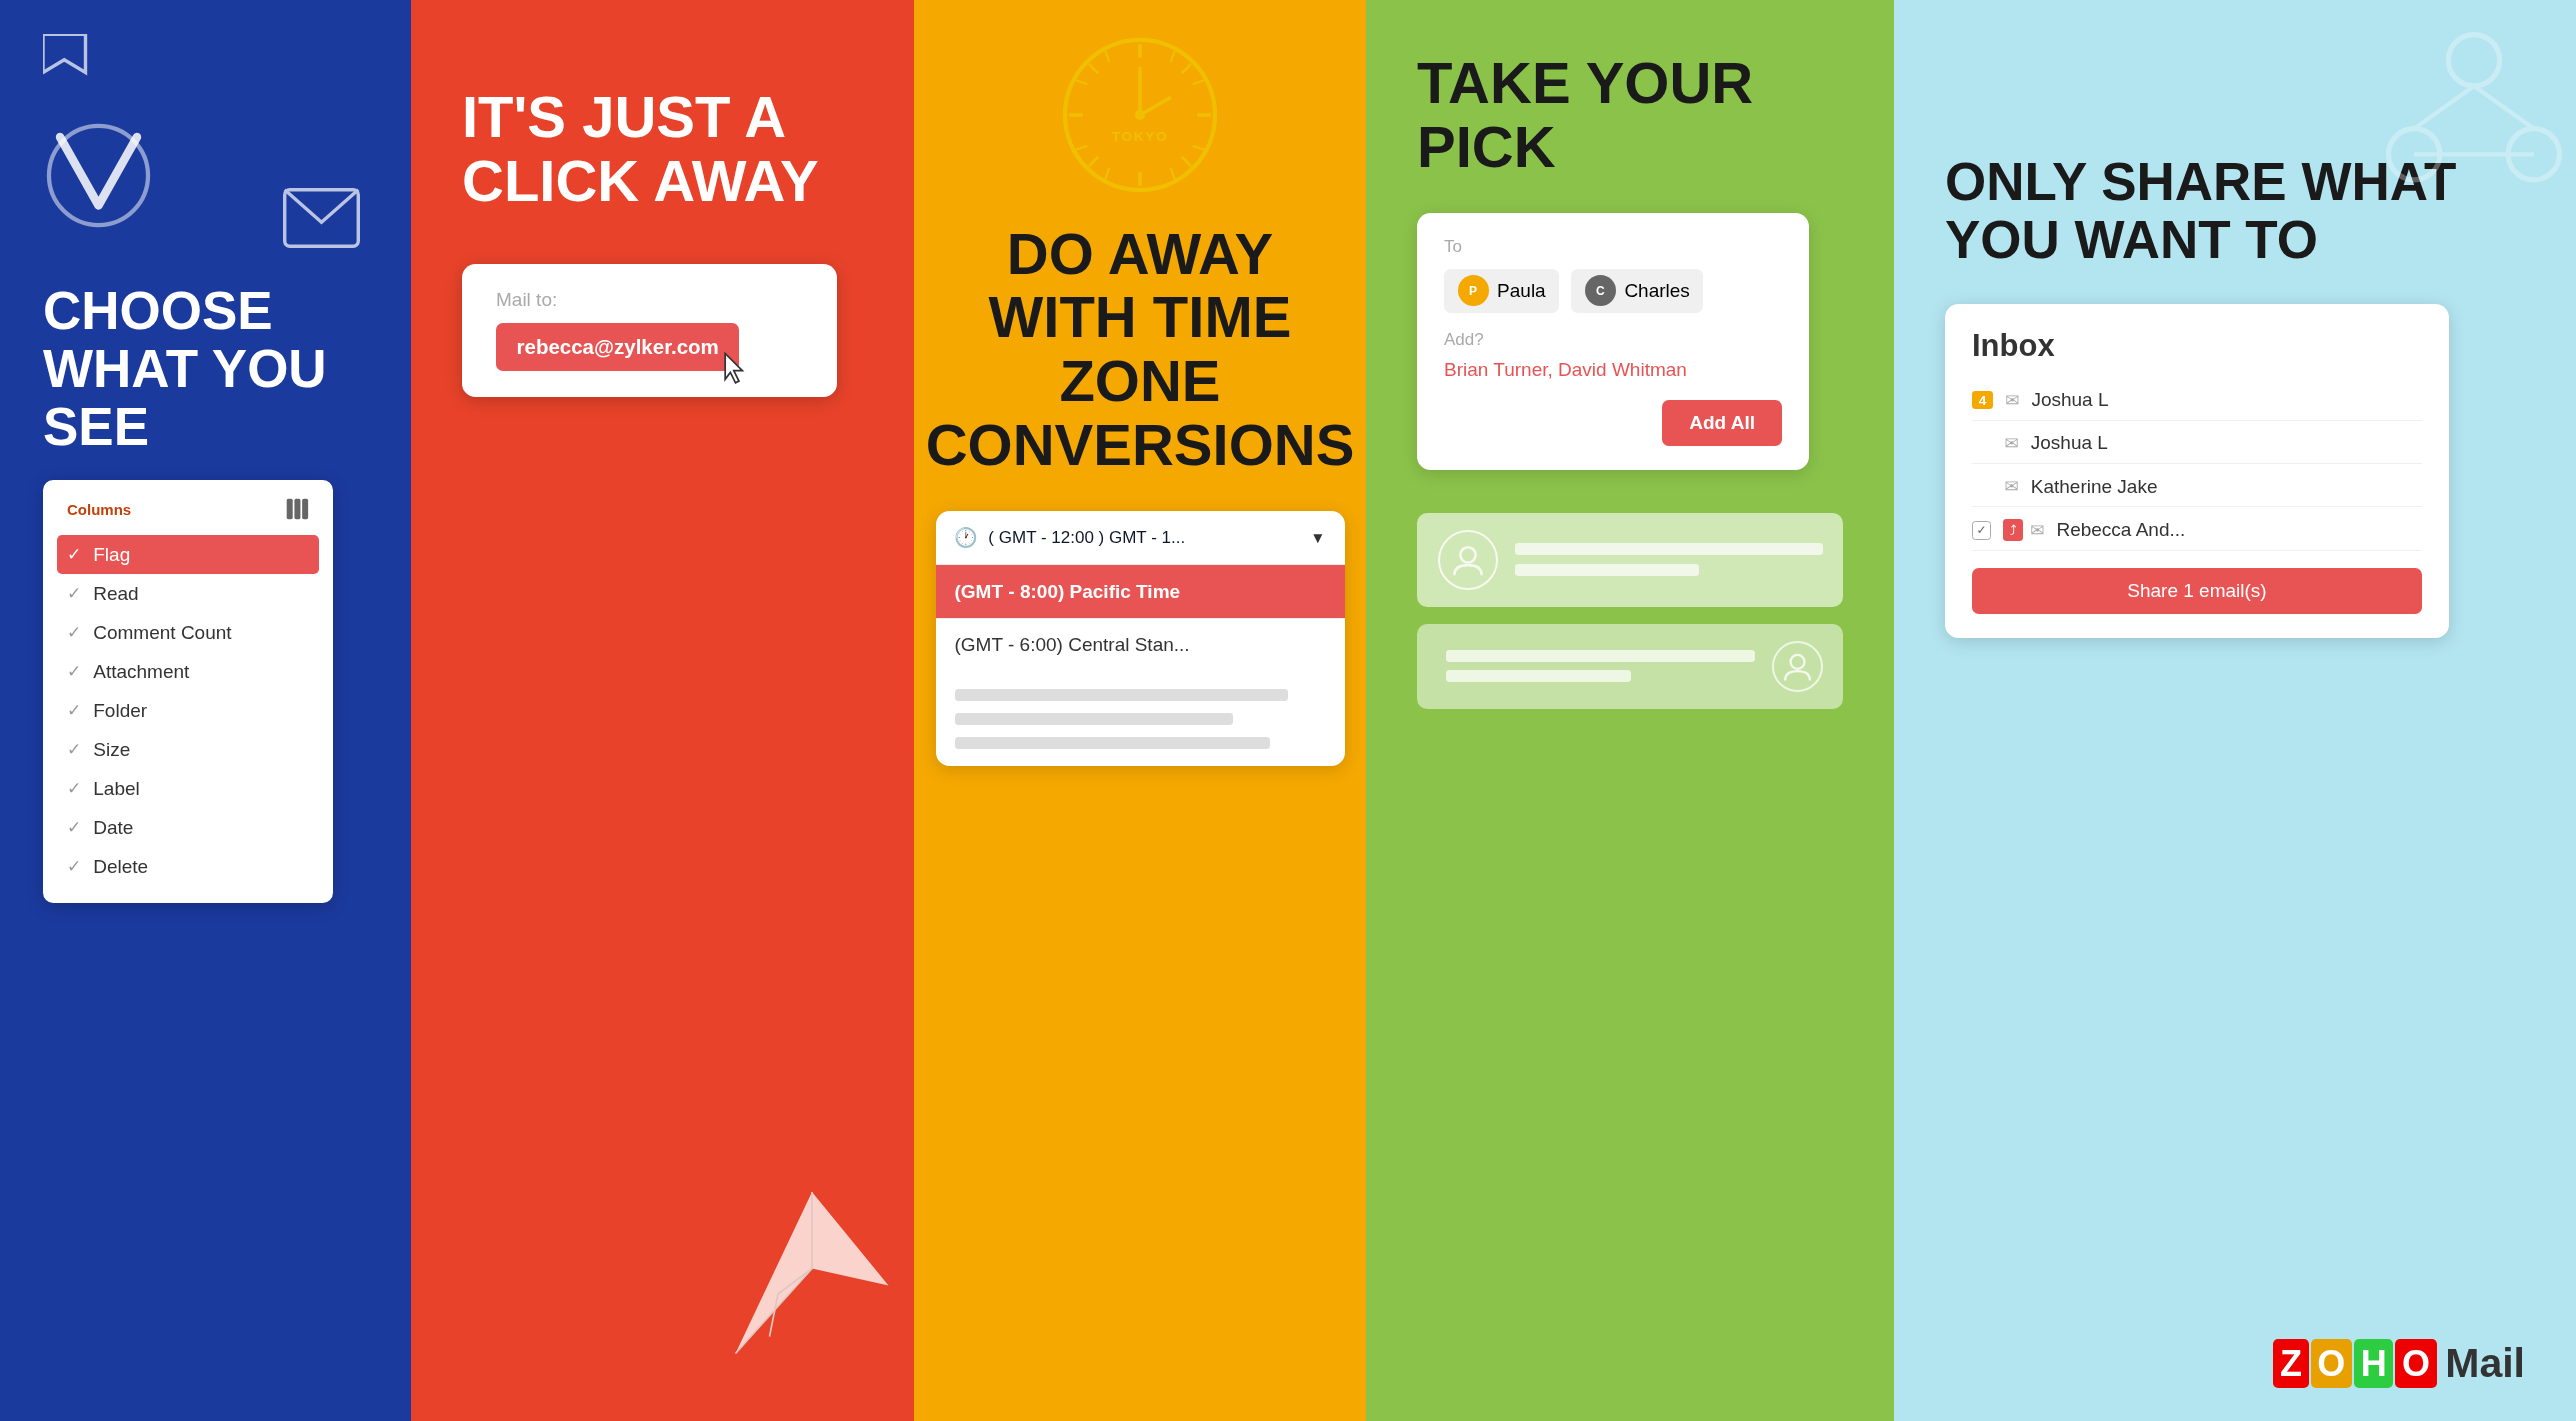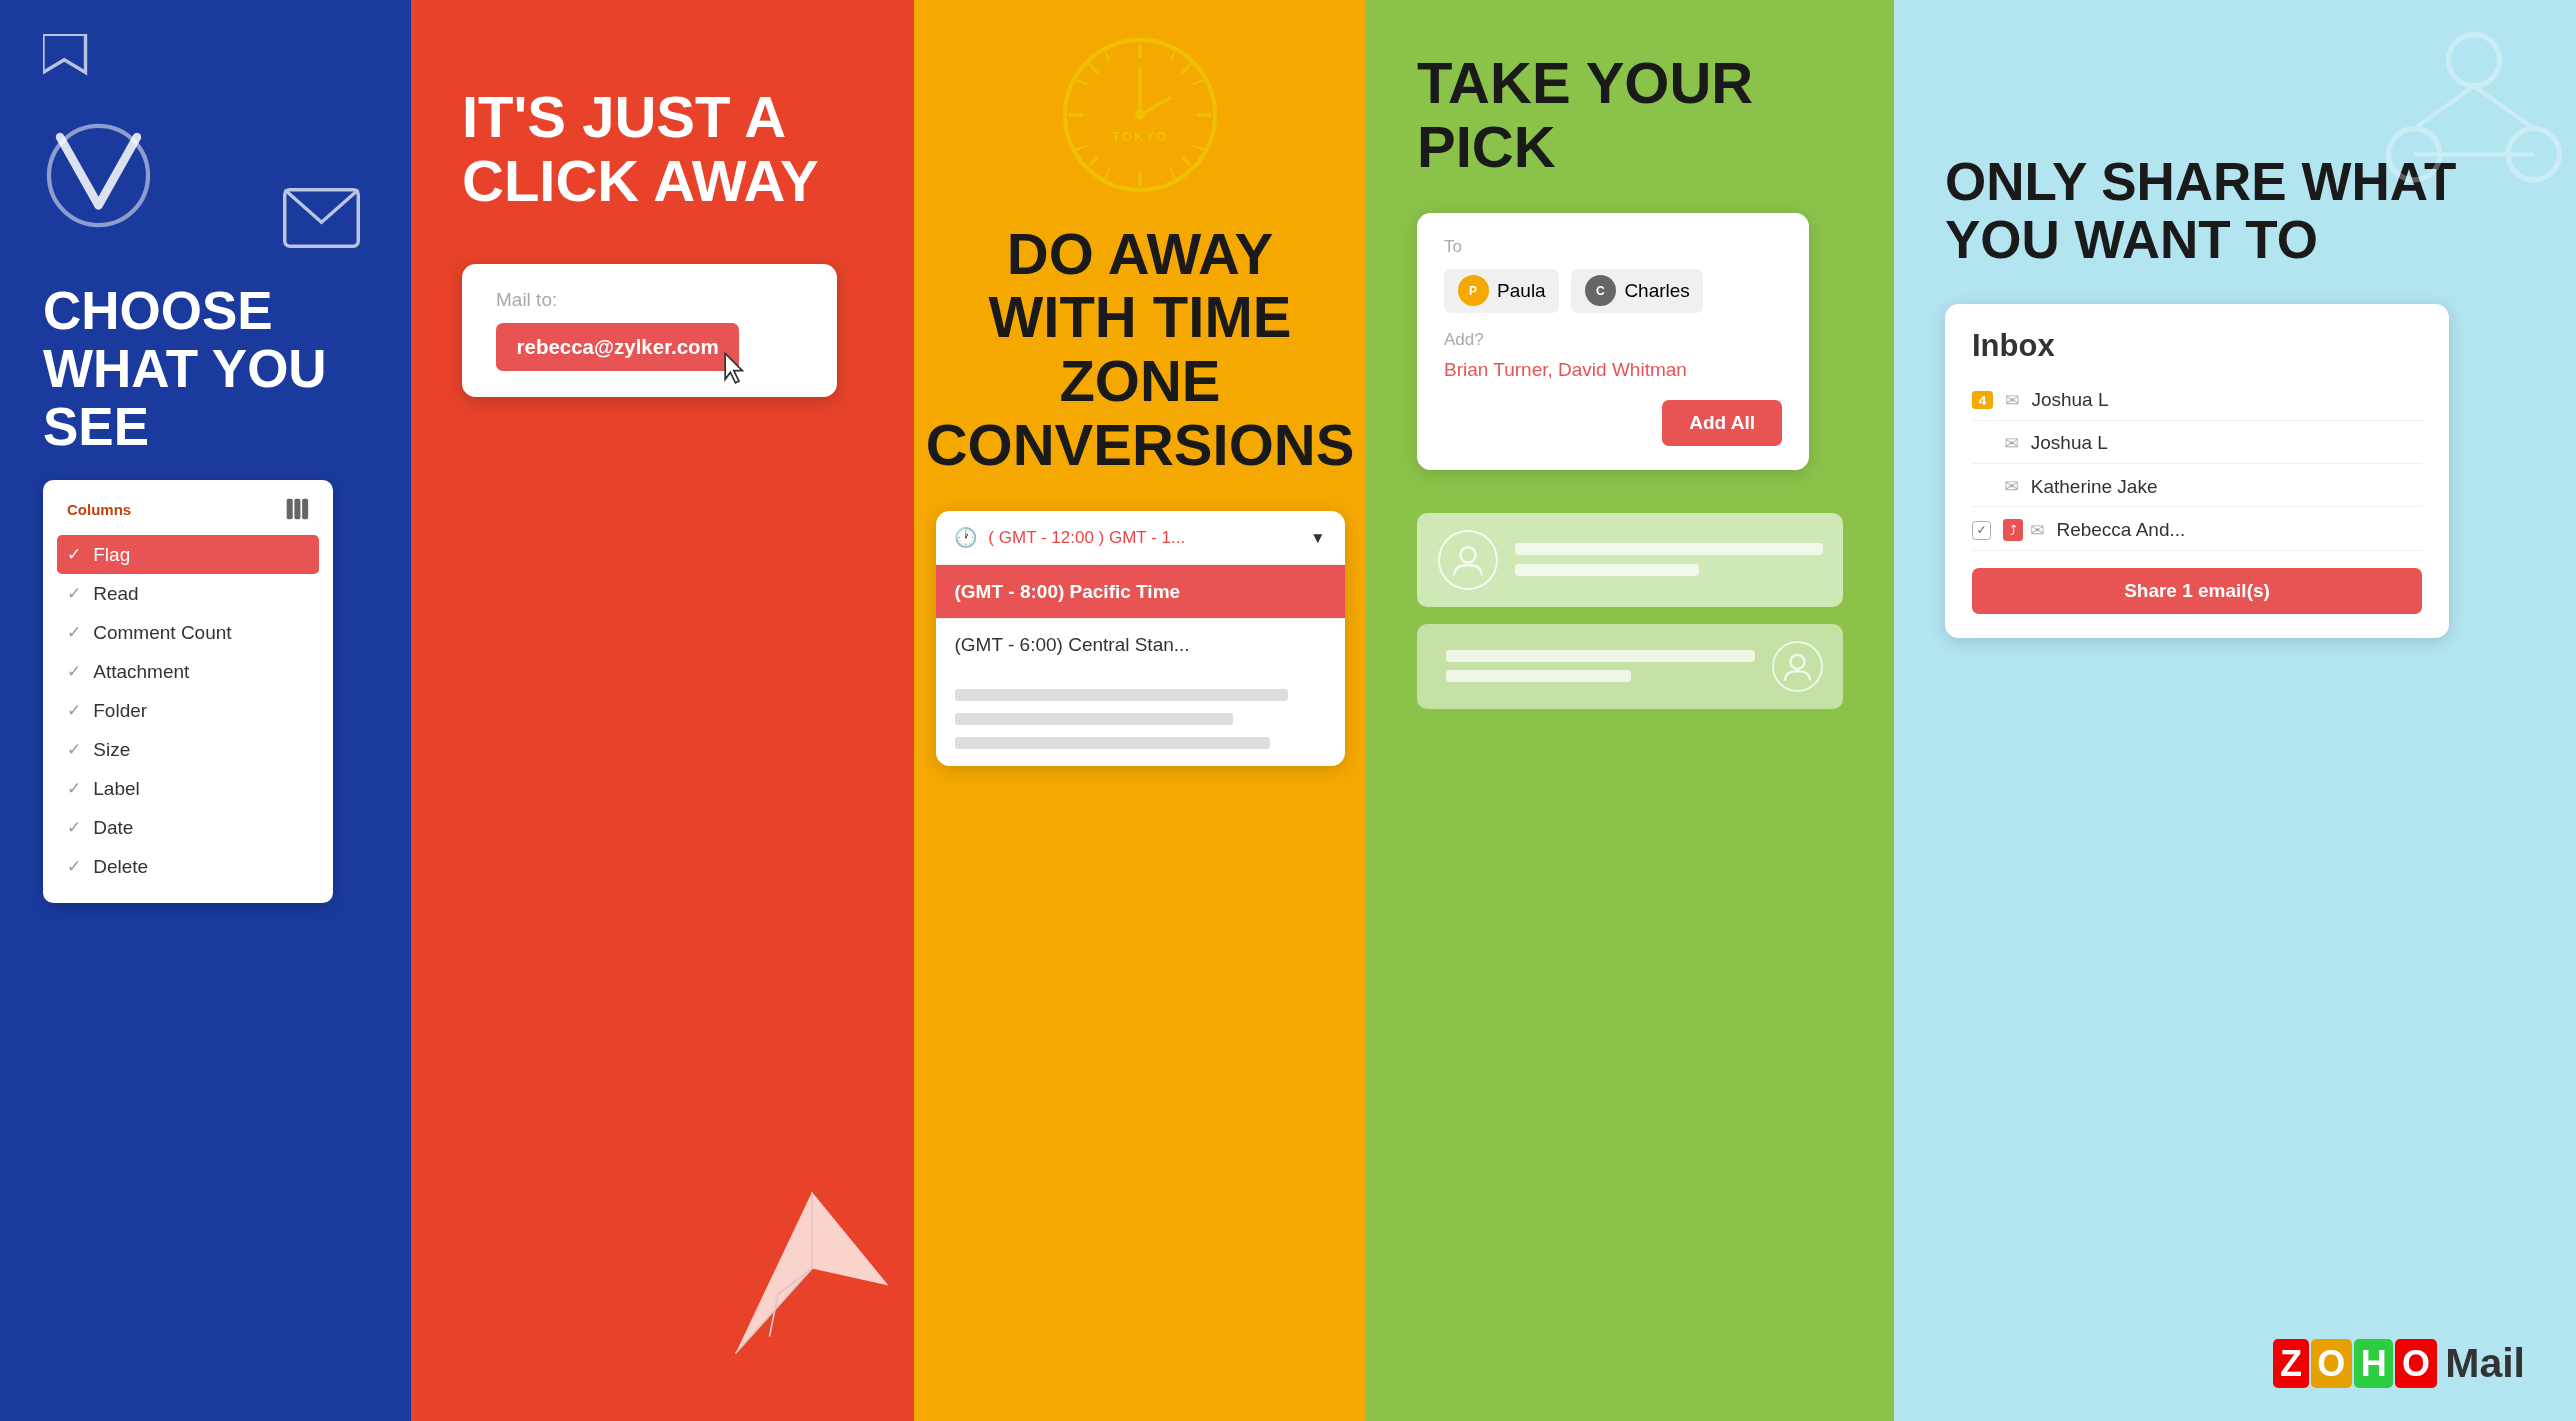--- a/index.html
+++ b/index.html
@@ -147,21 +147,21 @@
       color: #333;
     }
     .panel-3-dropdown-icon {
       color: #e85454;
       margin-right: 10.2px;
       font-size: 19px;
     }
     .panel-3-dropdown-text {
       flex: 1;
       font-size: 17px;
-      color: #ef4444;
+      color: #0f172a;
     }
     .panel-3-dropdown-arrow {
       color: #333;
       font-size: 15.3px;
     }
     .panel-3-option-selected {
       background: #e85454;
       color: white;
       padding: 15.3px 19px;
       font-size: 19px;
@@ -387,21 +387,21 @@
       font-size: 13.6px;
       margin-right: 6.8px;
     }
     .panel-5-share-btn {
       background: #e85454;
       color: white;
       border: none;
       border-radius: 6.8px;
       padding: 12px 24px;
       font-size: 19px;
-      font-weight: 700;
+      font-weight: 400;
       cursor: pointer;
       margin-top: 17px;
       width: 100%;
     }
     .panel-5-footer {
       position: absolute;
       bottom: 34px;
       right: 51px;
       display: flex;
       align-items: center;

